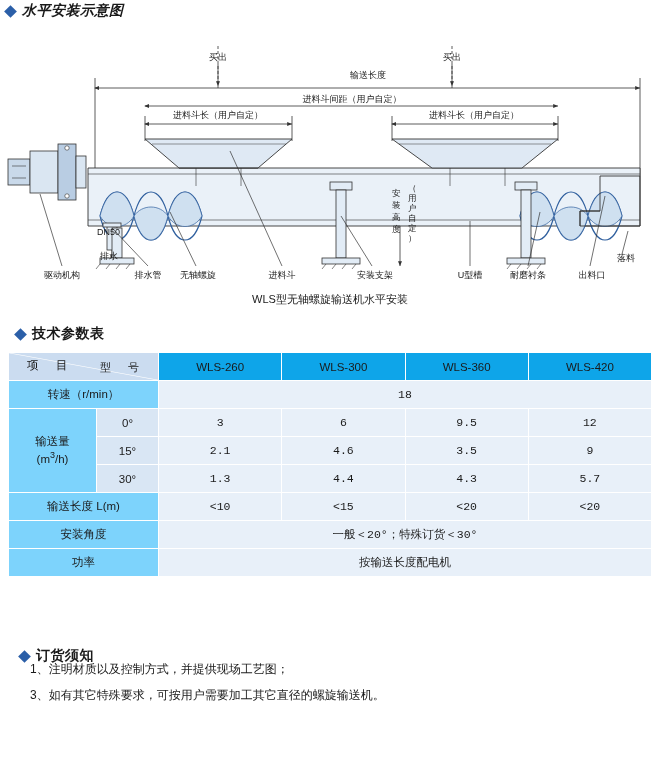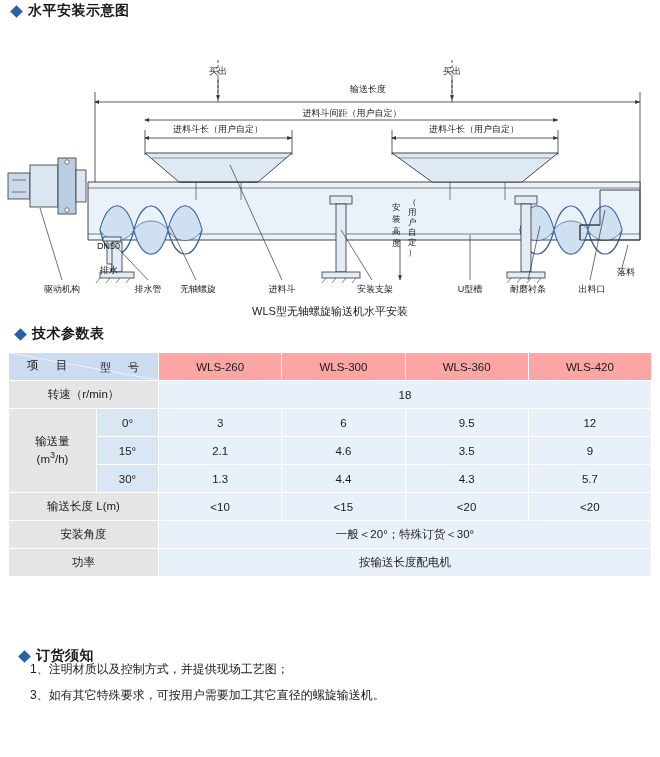--- a/index.html
+++ b/index.html
@@ -23,48 +23,48 @@
     letter-spacing: .5px;
   }
   .diamond {
     width: 9px; height: 9px;
     background: #2b5fa8;
     transform: rotate(45deg);
     display: inline-block;
     flex: none;
   }
 
-  #head-1 { position: absolute; left: 12px; top: 2px; }
+  #head-1 { position: absolute; left: 6px; top: 2px; font-style: italic; }
   #head-2 { position: absolute; left: 16px; top: 325px; }
   #head-3 { position: absolute; left: 20px; top: 647px; }
 
   
-  .diagram { position: absolute; left: 0; top: 30px; width: 660px; height: 295px; text-align: center; }
+  .diagram { position: absolute; left: 0; top: 16px; width: 660px; height: 295px; text-align: center; }
   .diagram svg { display:block; }
 
   
   .spec-table {
     position: absolute;
     left: 8px; top: 352px;
     width: 644px;
     border-collapse: collapse;
     font-size: 11.5px;
   }
   .spec-table td, .spec-table th {
     border: 1px solid #ffffff;
     text-align: center;
     vertical-align: middle;
     padding: 0;
     height: 28px;
     color: #1a1a1a;
     font-weight: normal;
   }
-  .hdr { background: #fca5a5; height: 58px; }
-  .lbl { background: #e5e5e5; }
-  .val { background: #e8f0f9; }
+  .hdr { background: #0ea5e9; height: 58px; }
+  .lbl { background: #7dd3fc; }
+  .val { background: #e8f0f9; font-family: Liberation Mono, monospace; }
   .sub { background: #d9e6f4; width: 62px; }
 
   .corner {
     position: relative;
     background: #cbdcf0;
     width: 150px;
   }
   .corner .diag {
     position: absolute; left: 0; top: 0; width: 100%; height: 100%;
   }
@@ -80,21 +80,21 @@
     left: 30px; top: 656px;
     width: 620px;
     font-size: 12px;
     line-height: 26px;
     color: #1a1a1a;
   }
   .notes div { white-space: nowrap; }
 
   .caption {
     position: absolute;
-    left: 0; top: 304px;
+    left: 0; top: 292px;
     width: 660px;
     text-align: center;
     font-size: 11px;
     color: #1a1a1a;
   }
 </style>
 </head>
 <body>
 
 <div class="page">

